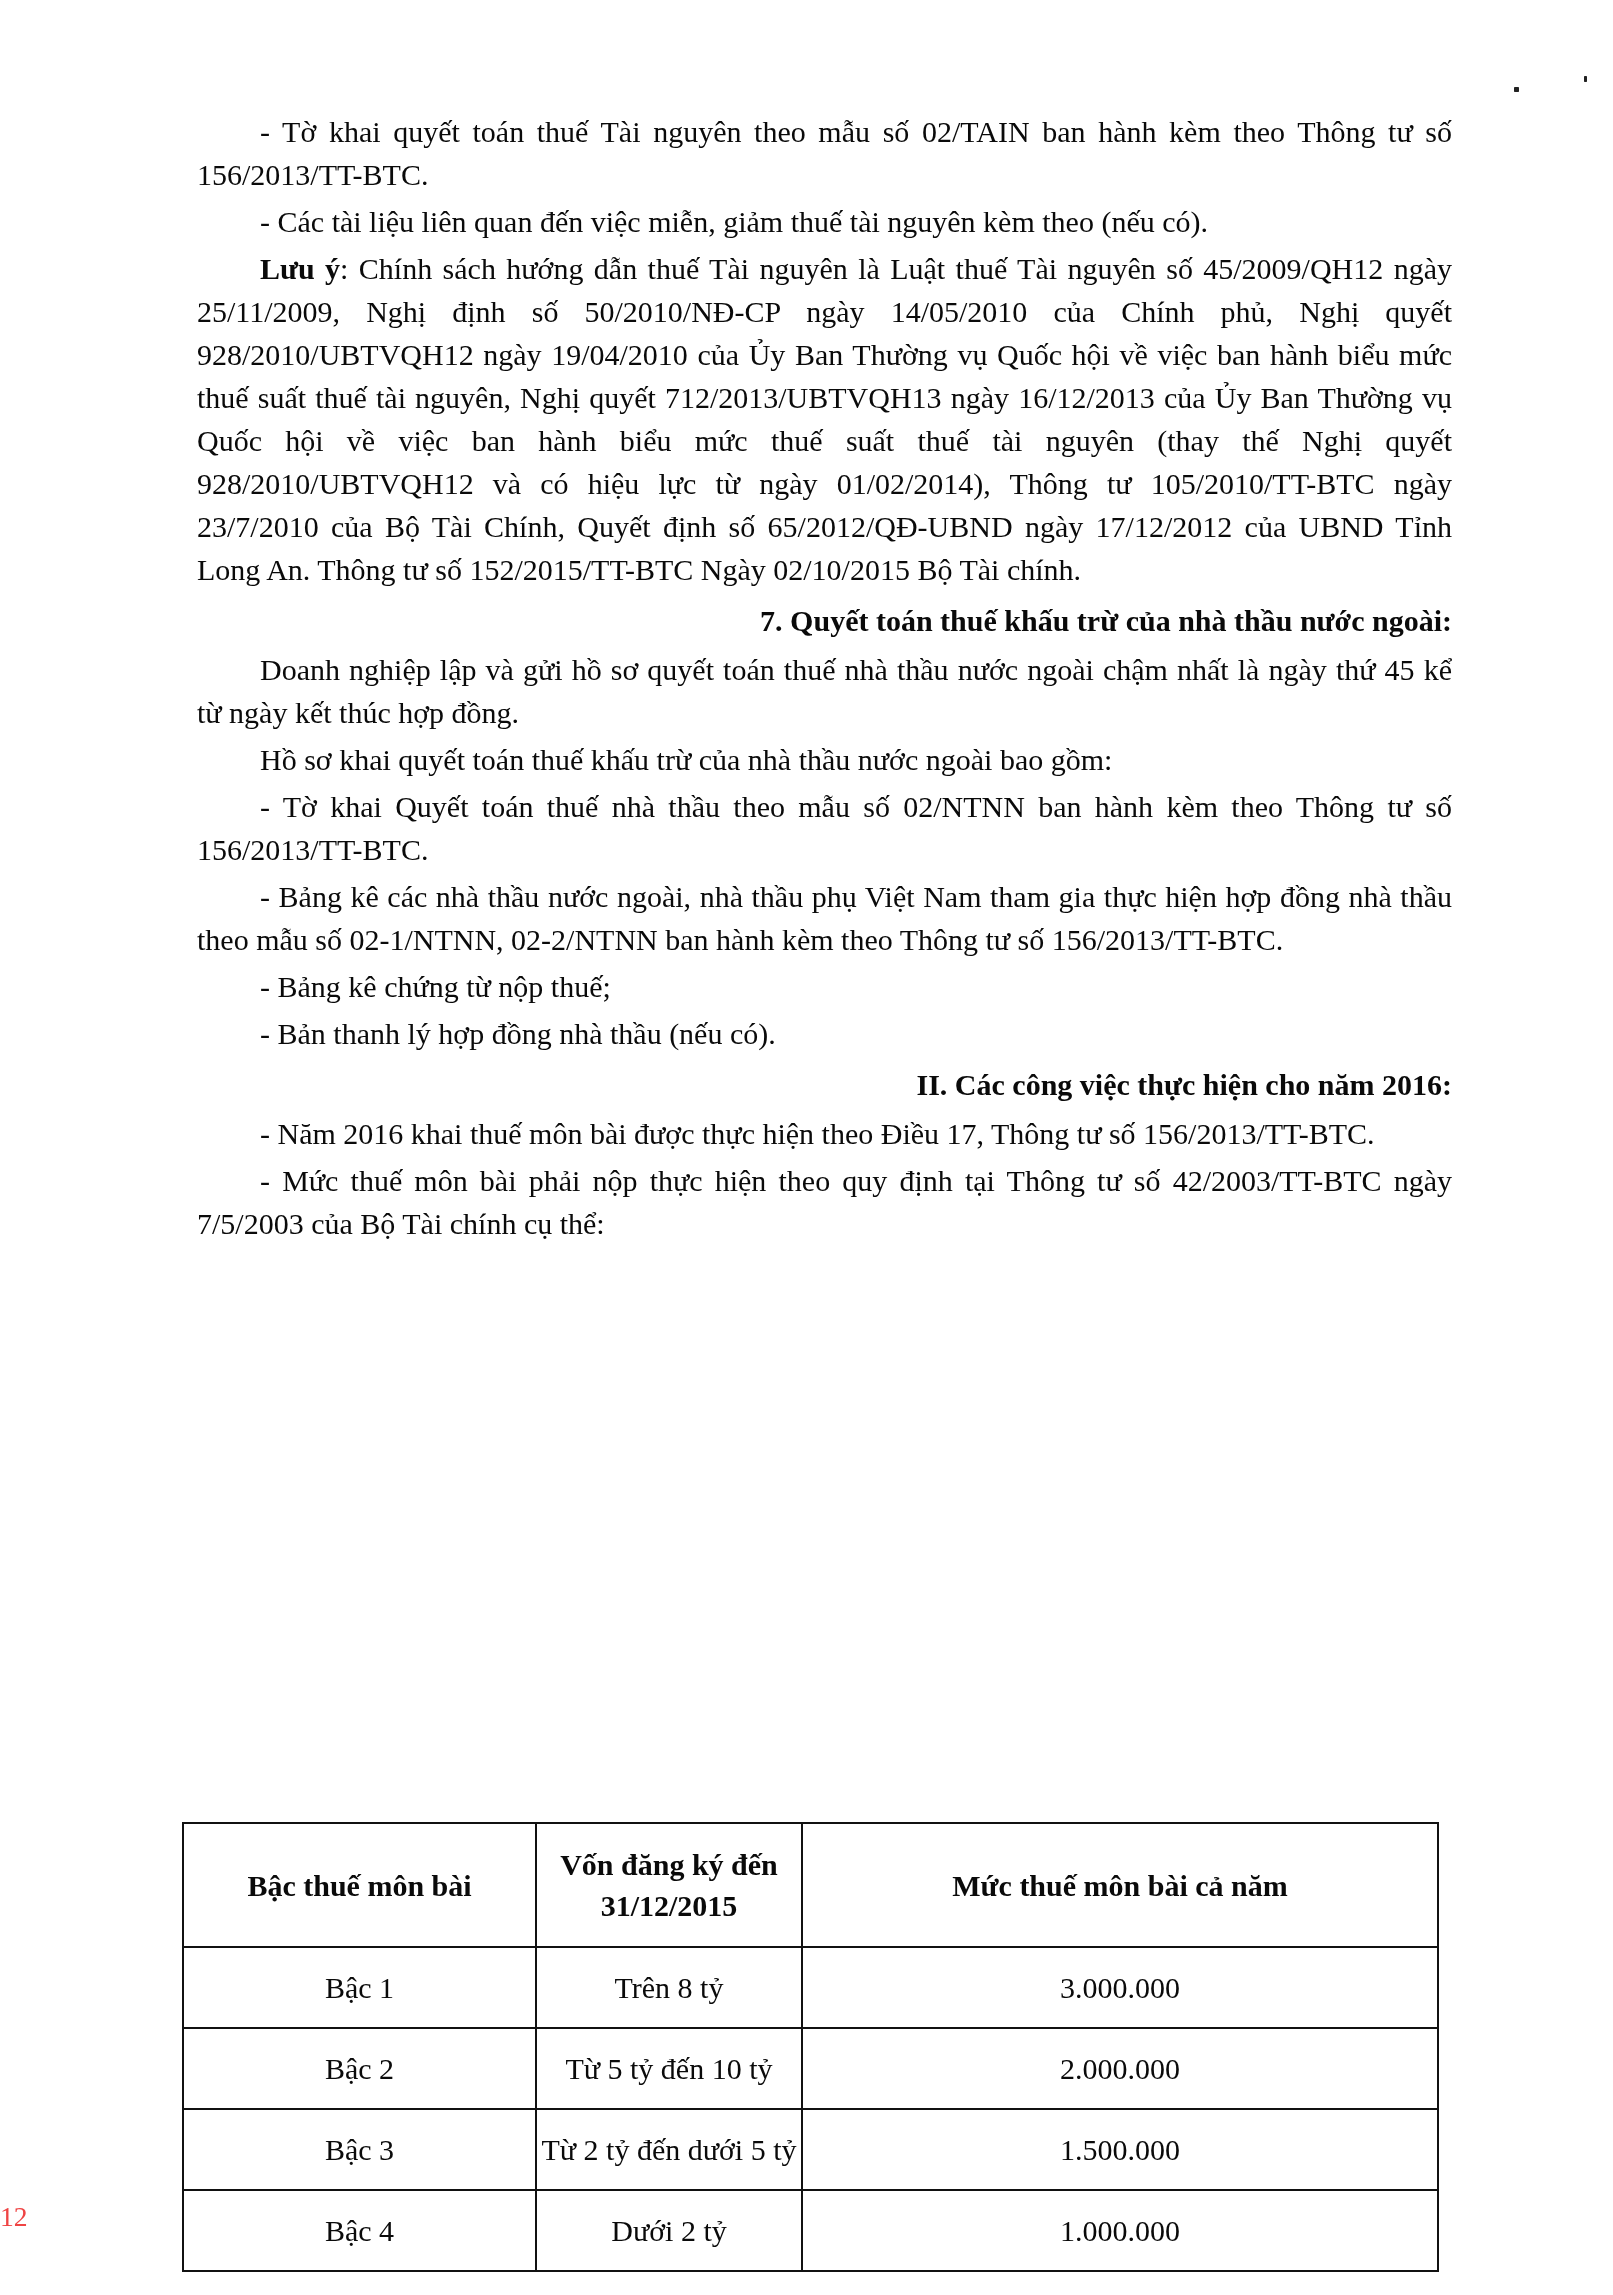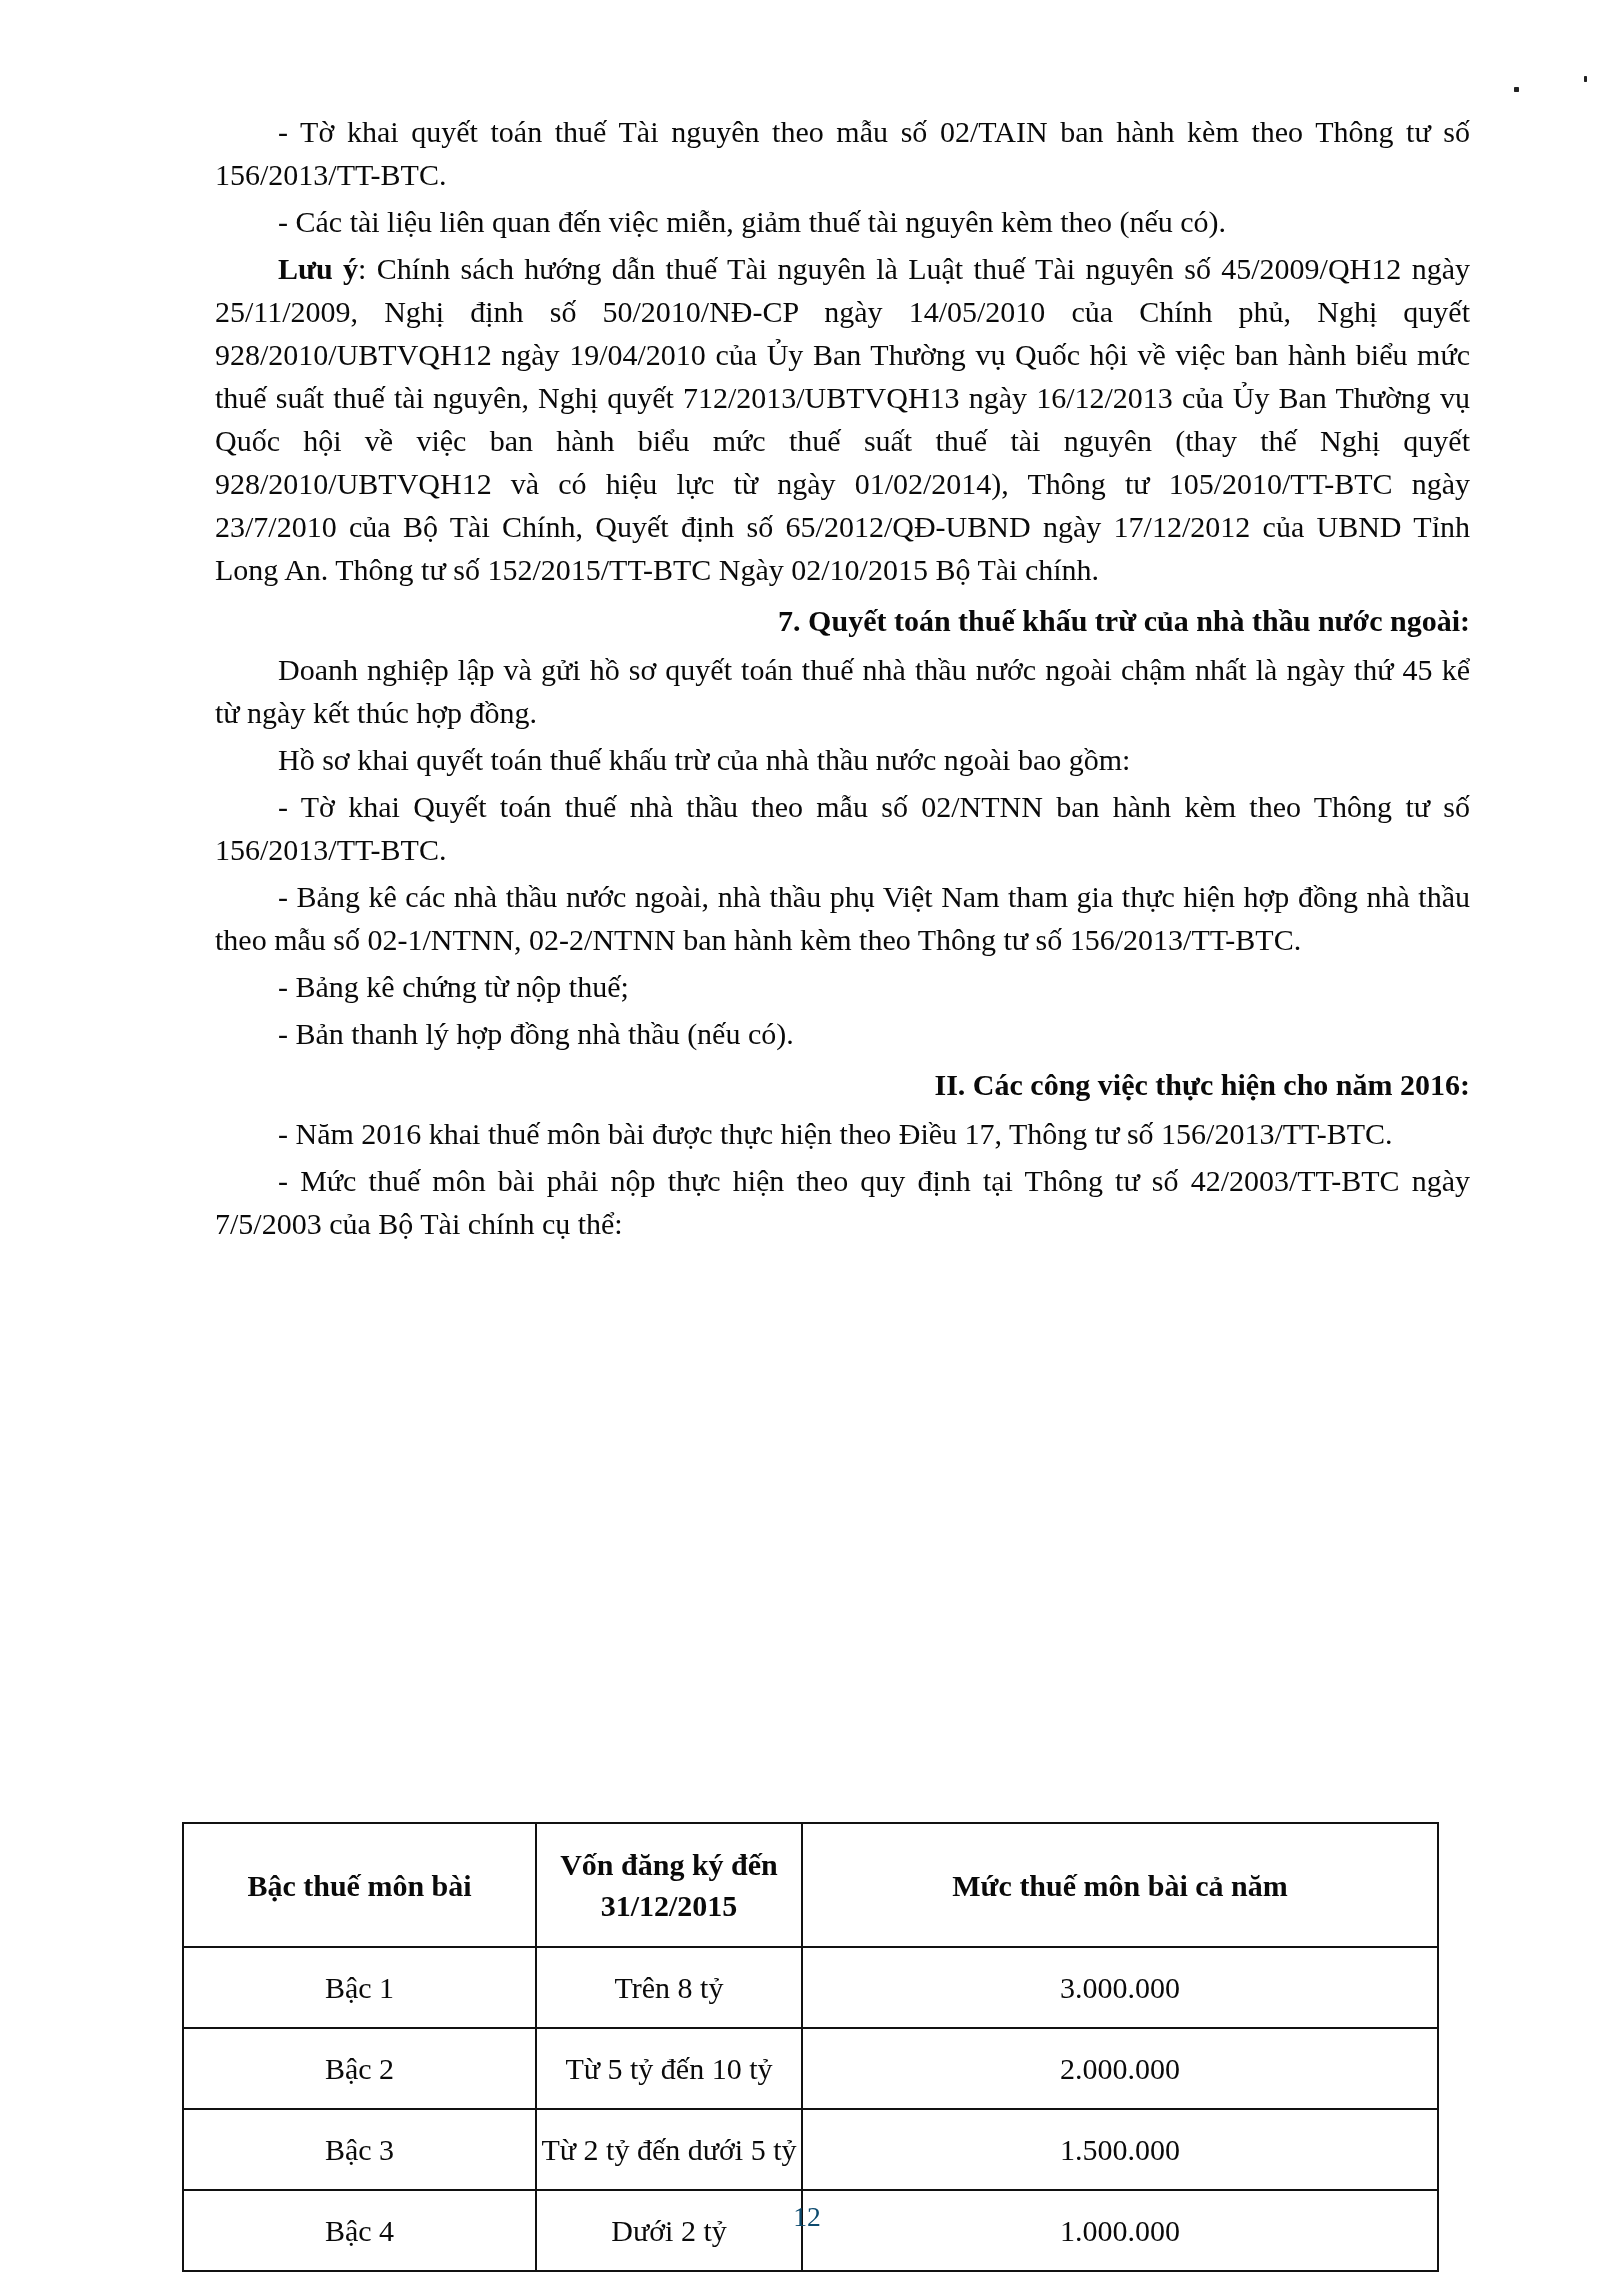--- a/index.html
+++ b/index.html
@@ -12,21 +12,21 @@
     width: 1614px;
     height: 2295px;
     background: #ffffff;
     font-family: "Liberation Serif", "DejaVu Serif", serif;
     color: #0a0a0a;
     box-sizing: border-box;
     overflow: hidden;
   }
   .content {
     position: absolute;
-    left: 215px;
+    left: 197px;
     top: 110px;
     width: 1255px;
     font-family: Liberation Serif, serif;
   }
   p.para {
     margin: 0 0 3.9px 0;
     font-size: 30px;
     line-height: 43px;
     text-align: justify;
     text-justify: inter-word;
@@ -75,24 +75,24 @@
   }
   col.c1 { width: 353px; }
   col.c2 { width: 266px; }
   col.c3 { width: 636px; }
 
   .page-number {
     position: absolute;
     left: 0;
     right: 0;
     top: 2201px;
-    text-align: center;
+    text-align: left;
     font-size: 27.6px;
     font-family: "Liberation Serif", "DejaVu Serif", serif;
-    color: #0c4a6e;
+    color: #ef4444;
   }
   .speck {
     position: absolute;
     background: #222;
     border-radius: 0.7px;
   }
   .speck-a { left: 1514px; top: 87px; width: 4.6px; height: 4.6px; }
   .speck-b { left: 1584px; top: 76px; width: 2.6px; height: 5.9px; }
 </style>
 </head>

